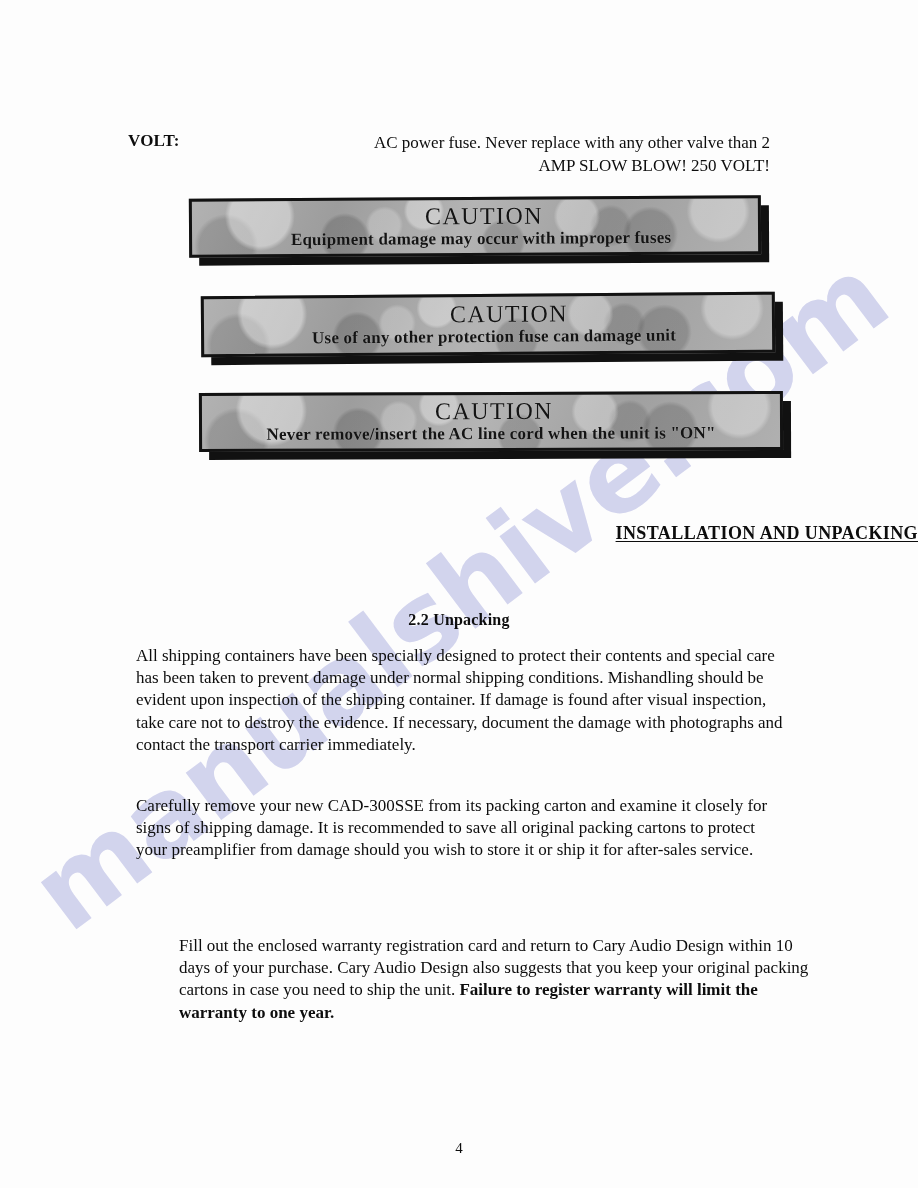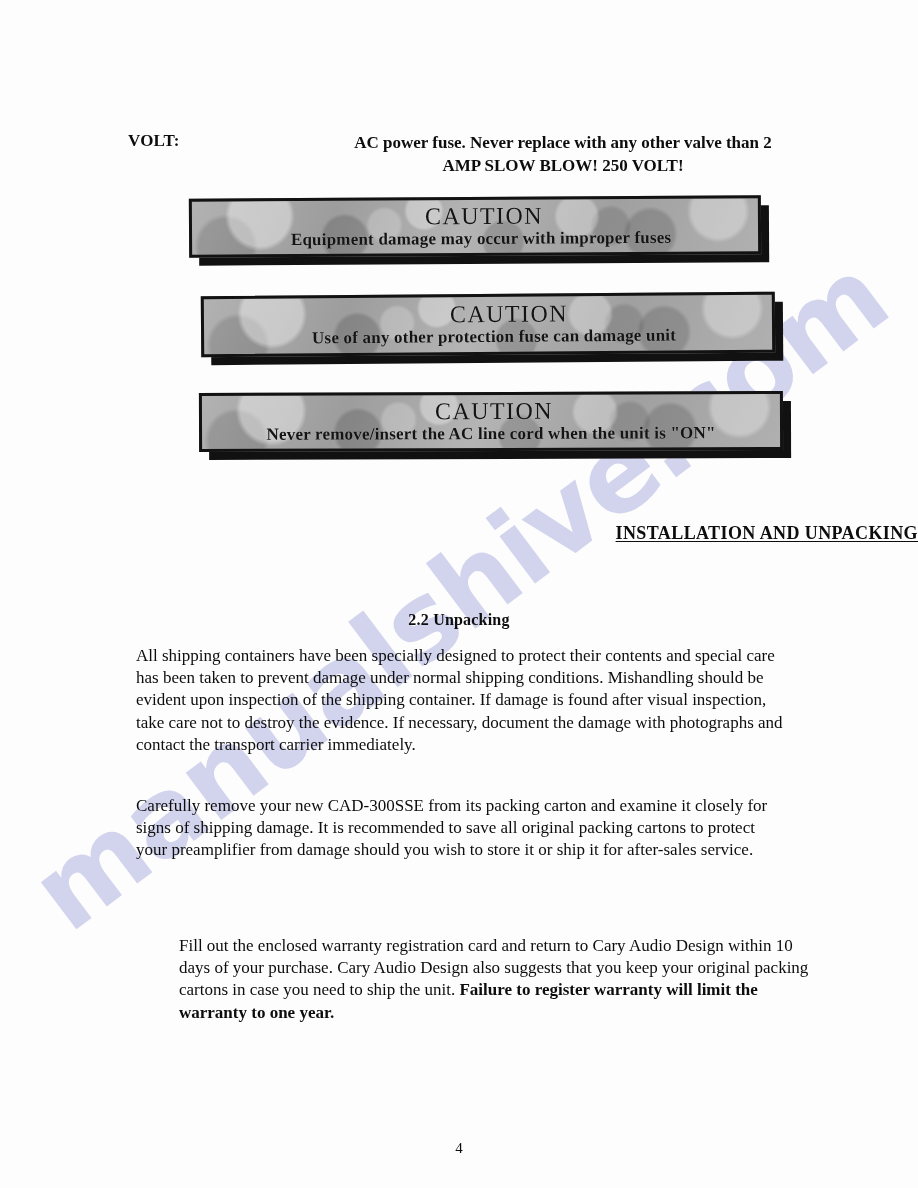--- a/index.html
+++ b/index.html
@@ -58,27 +58,26 @@
   .fuse-label {
     position: absolute;
     left: 0;
     top: 0;
     font-weight: 700;
     font-size: 17px;
     letter-spacing: 0.2px;
   }
   .fuse-text {
     position: absolute;
-    left: 220px;
+    left: 212px;
     top: 0;
     width: 430px;
     font-size: 17px;
     line-height: 23px;
-    text-align: center;
-    font-weight: bold;
+    text-align: right;
   }
 
   
   .caution {
     position: absolute;
     box-sizing: border-box;
     border: 3px solid #121212;
     background-color: #a8a8a8;
     background-image:
       radial-gradient(circle at 12% 28%, rgba(255,255,255,0.40) 0 6%, transparent 7%),

